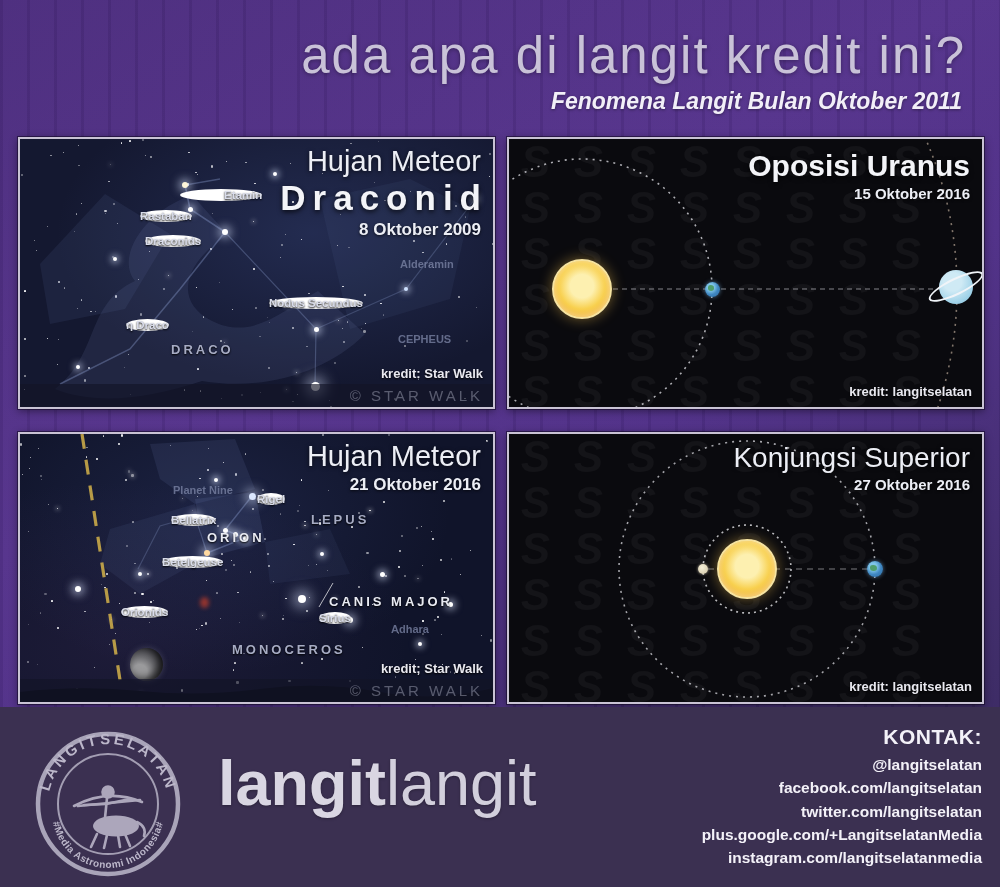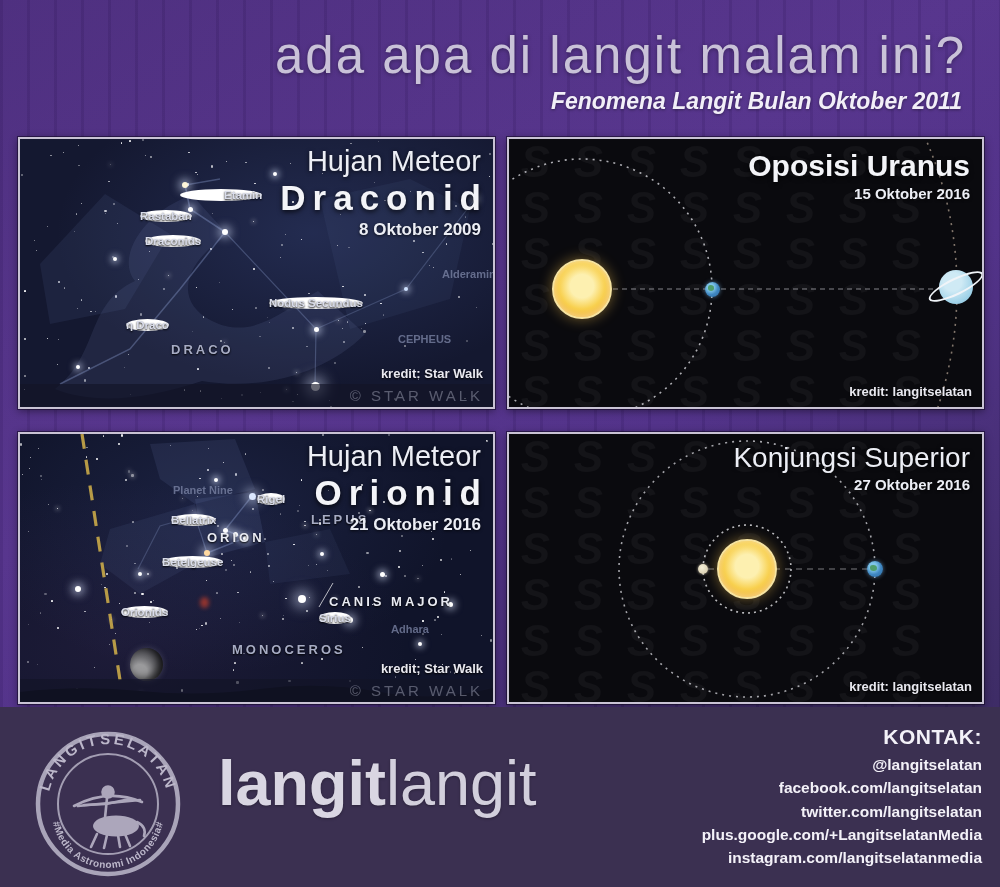--- a/index.html
+++ b/index.html
@@ -88,21 +88,21 @@
   .wordmark span{ font-weight:300; opacity:.96; }
   #kontak{ position:absolute; right:18px; top:18px; text-align:right; color:#f3f1f8; }
   #kontak .k-head{ font-size:21px; font-weight:800; letter-spacing:.5px; margin-bottom:4px; }
   #kontak .k-item{ font-size:15.5px; font-weight:600; line-height:1.5; }
 </style>
 </head>
 <body>
 
 <div id="page">
 
-  <div class="hdr-title">ada apa di langit malam ini?</div>
+  <div class="hdr-title">ada apa di langit kredit ini?</div>
   <div class="hdr-sub">Fenomena Langit Bulan Oktober 2011</div>
 
   <div class="panel" id="p-draconid">
     <svg class="art" width="477" height="272" viewBox="0 0 477 272">
       <path d="M20,125 L85,55 L150,95 L105,170 L30,185 Z" fill="rgba(120,140,195,0.10)"></path>
       <path d="M35,250 C80,215 65,165 115,142 C95,118 125,72 172,56 L208,96 C165,122 152,162 192,182 C232,202 262,172 298,152 L345,195 C305,235 242,252 182,242 C122,262 72,265 35,250 Z" fill="rgba(120,140,195,0.13)"></path>
       <path d="M300,60 L390,40 L450,70 L430,160 L330,190 Z" fill="rgba(120,140,195,0.08)"></path>
       <polyline points="40,245 110,210 160,150 205,93 170,70 165,46 200,40" fill="none" stroke="rgba(150,170,220,0.35)" stroke-width="1.5"></polyline>
       <polyline points="205,93 296,190 295,247" fill="none" stroke="rgba(150,170,220,0.3)" stroke-width="1.2"></polyline>
       <polyline points="296,190 386,150 455,60" fill="none" stroke="rgba(150,170,220,0.25)" stroke-width="1.2"></polyline>
@@ -114,21 +114,21 @@
     </div>
     <div class="credit">kredit: Star Walk</div>
     <div class="wmbar"></div>
     <div class="wmtext">© STAR WALK</div>
   <span class="lbl star" style="left: 160px; top: 50px; padding-left: 44px;">Etamin</span>
       <span class="lbl star" style="left: 120px; top: 71px;">Rastaban</span>
       <span class="lbl star" style="left: 125px; top: 96px;">Draconids</span>
       <span class="lbl star" style="left: 249px; top: 158px;">Nodus Secundus</span>
       <span class="lbl star" style="left: 106px; top: 180px;">η Draco</span>
       <span class="lbl const" style="left: 151px; top: 203px;">DRACO</span>
-      <span class="lbl faint" style="left: 380px; top: 129px; margin-left: 42px;">Alderamin</span>
+      <span class="lbl faint" style="left: 380px; top: 119px;">Alderamin</span>
       <span class="lbl faint" style="left: 378px; top: 194px;">CEPHEUS</span>
       <div class="bstar" style="left: 162px; top: 43px; height: 6px; width: 6px; background: rgb(255, 246, 216); box-shadow: rgba(220, 230, 255, 0.55) 0px 0px 9px 3.6px;"></div>
       <div class="bstar" style="left: 167.5px; top: 67.5px; height: 5px; width: 5px; background: rgb(255, 255, 255); box-shadow: rgba(220, 230, 255, 0.55) 0px 0px 7.5px 3px;"></div>
       <div class="bstar" style="left: 202px; top: 90px; height: 6px; width: 6px; background: rgb(255, 255, 255); box-shadow: rgba(220, 230, 255, 0.55) 0px 0px 9px 3.6px;"></div>
       <div class="bstar" style="left: 293.5px; top: 187.5px; height: 5px; width: 5px; background: rgb(255, 255, 255); box-shadow: rgba(220, 230, 255, 0.55) 0px 0px 7.5px 3px;"></div>
       <div class="bstar" style="left: 290.5px; top: 242.5px; height: 9px; width: 9px; background: rgb(255, 255, 255); box-shadow: rgba(220, 230, 255, 0.55) 0px 0px 13.5px 5.4px;"></div>
       <div class="bstar" style="left: 453px; top: 58px; height: 4px; width: 4px; background: rgb(255, 255, 255); box-shadow: rgba(220, 230, 255, 0.55) 0px 0px 6px 2.4px;"></div>
       <div class="bstar" style="left: 56px; top: 226px; height: 4px; width: 4px; background: rgb(255, 255, 255); box-shadow: rgba(220, 230, 255, 0.55) 0px 0px 6px 2.4px;"></div>
       <div class="bstar" style="left: 384px; top: 148px; height: 4px; width: 4px; background: rgb(207, 226, 255); box-shadow: rgba(220, 230, 255, 0.55) 0px 0px 6px 2.4px;"></div>
       <div class="bstar" style="left: 253px; top: 33px; height: 4px; width: 4px; background: rgb(255, 255, 255); box-shadow: rgba(220, 230, 255, 0.55) 0px 0px 6px 2.4px;"></div>
@@ -363,21 +363,20 @@
       <polyline points="175,82 187,119" fill="none" stroke="rgba(150,170,220,0.3)" stroke-width="1.2"></polyline>
       <polyline points="175,82 140,92 118,135" fill="none" stroke="rgba(150,170,220,0.25)" stroke-width="1.2"></polyline>
       <line x1="313" y1="149" x2="299" y2="173" stroke="rgba(255,255,255,0.7)" stroke-width="1"></line>
       <line x1="62" y1="0" x2="104" y2="272" stroke="#d4b24a" stroke-width="3.2" stroke-dasharray="15 11" opacity="0.85"></line>
       <path d="M0,258 Q60,251 120,257 T240,255 T360,258 T477,253 L477,272 L0,272 Z" fill="#0b0d17"></path>
     </svg>
     <div class="nebula" style="left:180px; top:163px;"></div>
     <div class="moon" style="left:110px; top:214px;"></div>
     <div class="ttl-blk">
       <div class="ttl-l1">Hujan Meteor</div>
-      <div class="ttl-l2">Orionid</div>
       <div class="ttl-date">21 Oktober 2016</div>
     </div>
     <div class="credit">kredit; Star Walk</div>
     <div class="wmbar"></div>
     <div class="wmtext">© STAR WALK</div>
   <span class="lbl faint" style="left: 153px; top: 50px;">Planet Nine</span>
       <span class="lbl star" style="left: 237px; top: 59px;">Rigel</span>
       <span class="lbl star" style="left: 151px; top: 80px;">Bellatrix</span>
       <span class="lbl const" style="left: 187px; top: 96px; color: rgb(233, 235, 243);">ORION</span>
       <span class="lbl const" style="left: 291px; top: 78px;">LEPUS</span>

